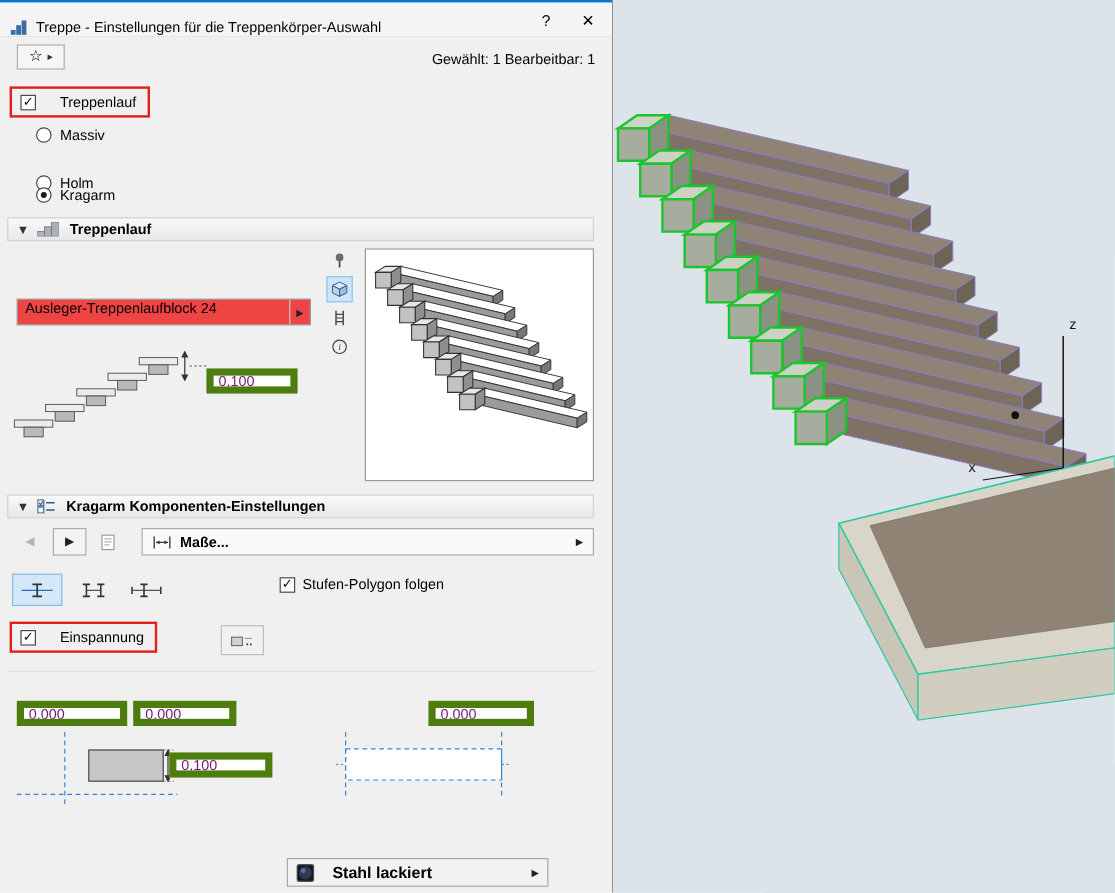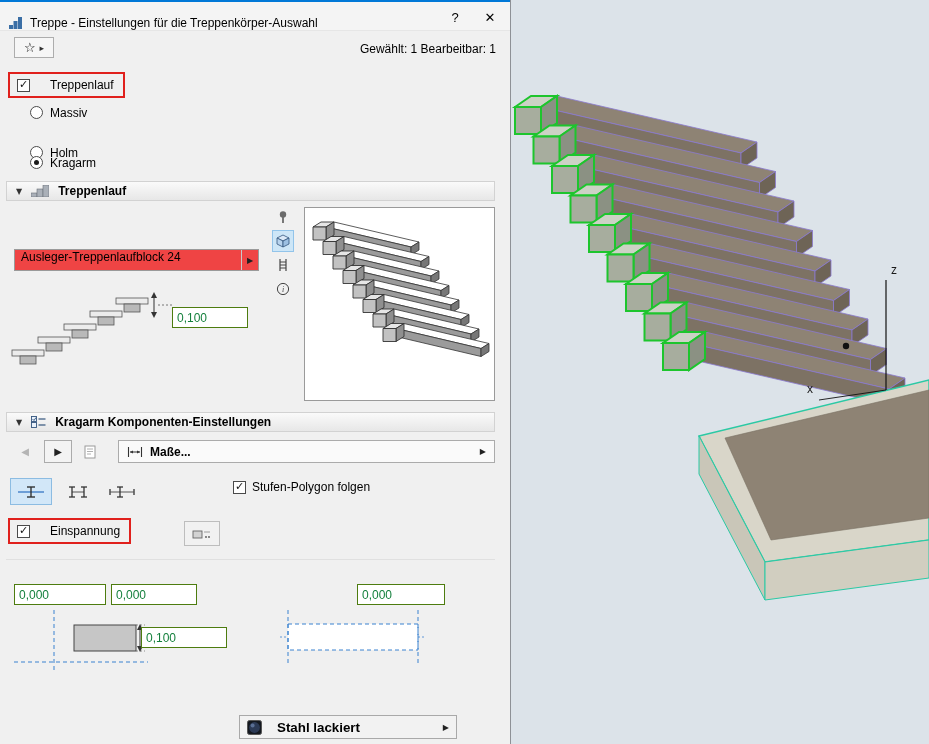--- a/index.html
+++ b/index.html
@@ -27,21 +27,21 @@
 
   .sect{position:absolute;left:6px;width:489px;height:20px;background:linear-gradient(#fafafa,#e7e7e7);border:1px solid #d2d2d2;display:flex;align-items:center;gap:9px;padding:0 9px}
   .sect .tri{font-family:"DejaVu Sans",sans-serif;font-size:8px;color:#333}
   .sect .htitle{font-weight:700;font-size:12px}
   .hicon{display:inline-flex}
 
   .drop{position:absolute;display:flex;align-items:flex-start;background:#ef4444;border:1px solid #9a9a9a;height:22px}
   .drop .dlbl{flex:1;padding:0 6px;white-space:nowrap;overflow:hidden}
   .drop .darr{width:17px;align-self:stretch;display:flex;align-items:center;justify-content:center;border-left:1px solid #c9c9c9;font-family:"DejaVu Sans",sans-serif;font-size:8px;color:#222}
 
-  .fld{position:absolute;height:21px;border:1px solid #4d7c0f;background:#fff;font:12px "Liberation Sans",sans-serif;padding:0 4px;color:#15803d}
+  .fld{position:absolute;height:21px;border:6px solid #4d7c0f;background:#fff;font:12px "Liberation Sans",sans-serif;padding:0 4px;color:#701a75}
 
   .vbtn{position:absolute;left:272px;width:22px;height:22px;display:flex;align-items:center;justify-content:center;background:transparent;border:1px solid transparent}
   .vbtn.sel{background:#cde6f7;border-color:#92c4ea}
   .preview{position:absolute;left:304px;top:207px;width:191px;height:194px;background:#fff;border:1px solid #9a9a9a}
 
   .nbtn{position:absolute;top:440px;height:23px;display:flex;align-items:center;justify-content:center;font-family:"DejaVu Sans",sans-serif;font-size:10px}
   .nbtn.flat{background:transparent;border:1px solid transparent}
   .nbtn.raised{background:#f3f3f3;border:1px solid #ababab}
   .massebar{position:absolute;left:118px;top:440px;width:377px;height:23px;background:#fafafa;border:1px solid #ababab;display:flex;align-items:center;gap:7px;padding:0 8px}
   .massebar .mlbl{font-weight:700}

